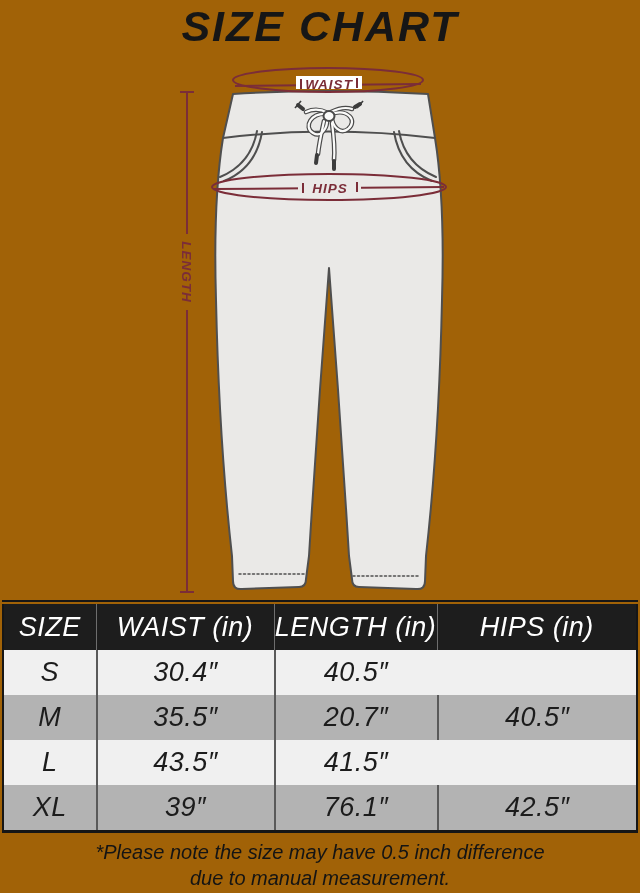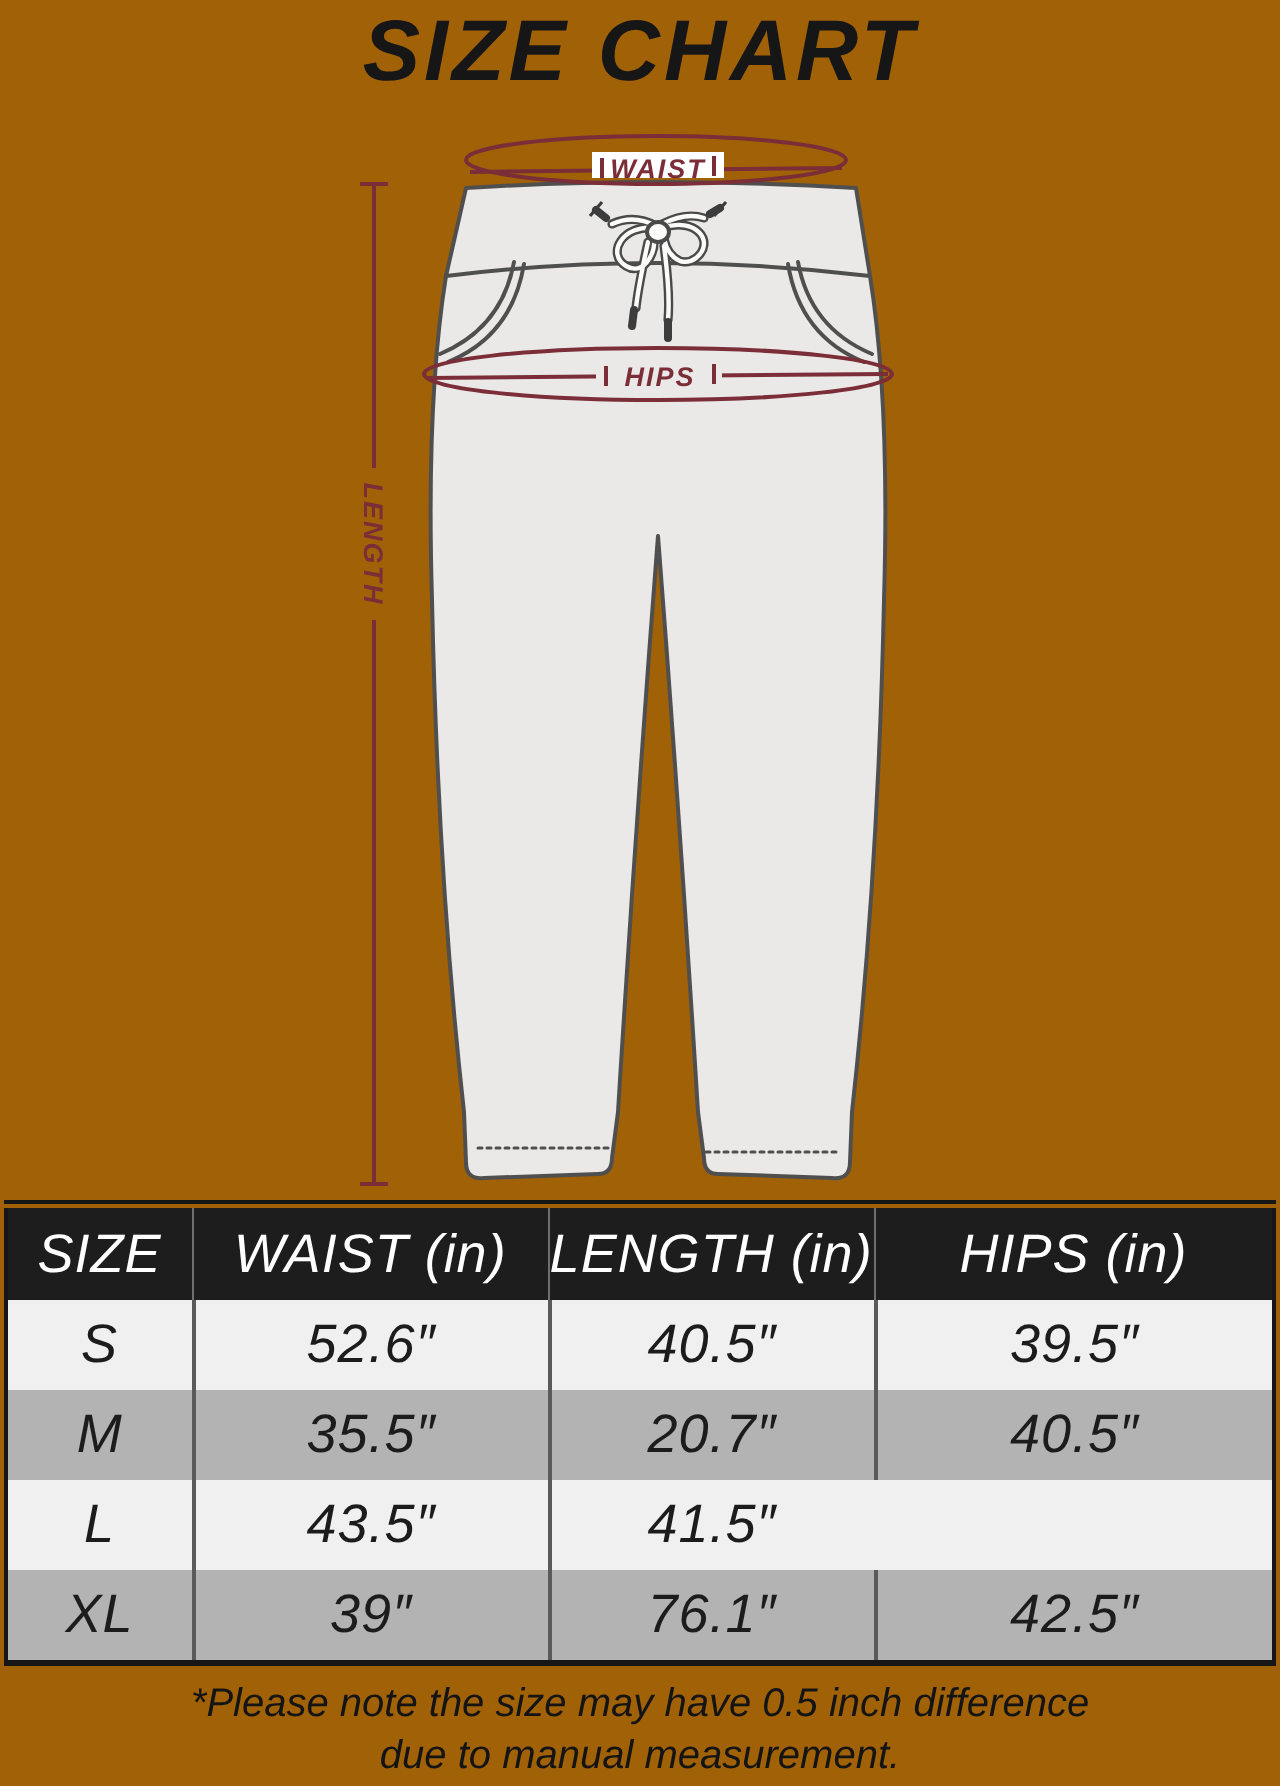--- a/index.html
+++ b/index.html
@@ -118,23 +118,22 @@
     <div class="top-rule"></div>
     <div class="tbl">
       <div class="trow header">
         <div class="tcell">SIZE</div>
         <div class="tcell">WAIST (in)</div>
         <div class="tcell">LENGTH (in)</div>
         <div class="tcell">HIPS (in)</div>
       </div>
       <div class="trow body light">
         <div class="tcell">S</div>
-        <div class="tcell">52.6″</div>
+        <div class="tcell">30.4″</div>
         <div class="tcell">40.5″</div>
-        <div class="tcell">39.5″</div>
       </div>
       <div class="trow body dark">
         <div class="tcell">M</div>
         <div class="tcell">35.5″</div>
         <div class="tcell">20.7″</div>
         <div class="tcell">40.5″</div>
       </div>
       <div class="trow body light">
         <div class="tcell">L</div>
         <div class="tcell">43.5″</div>

